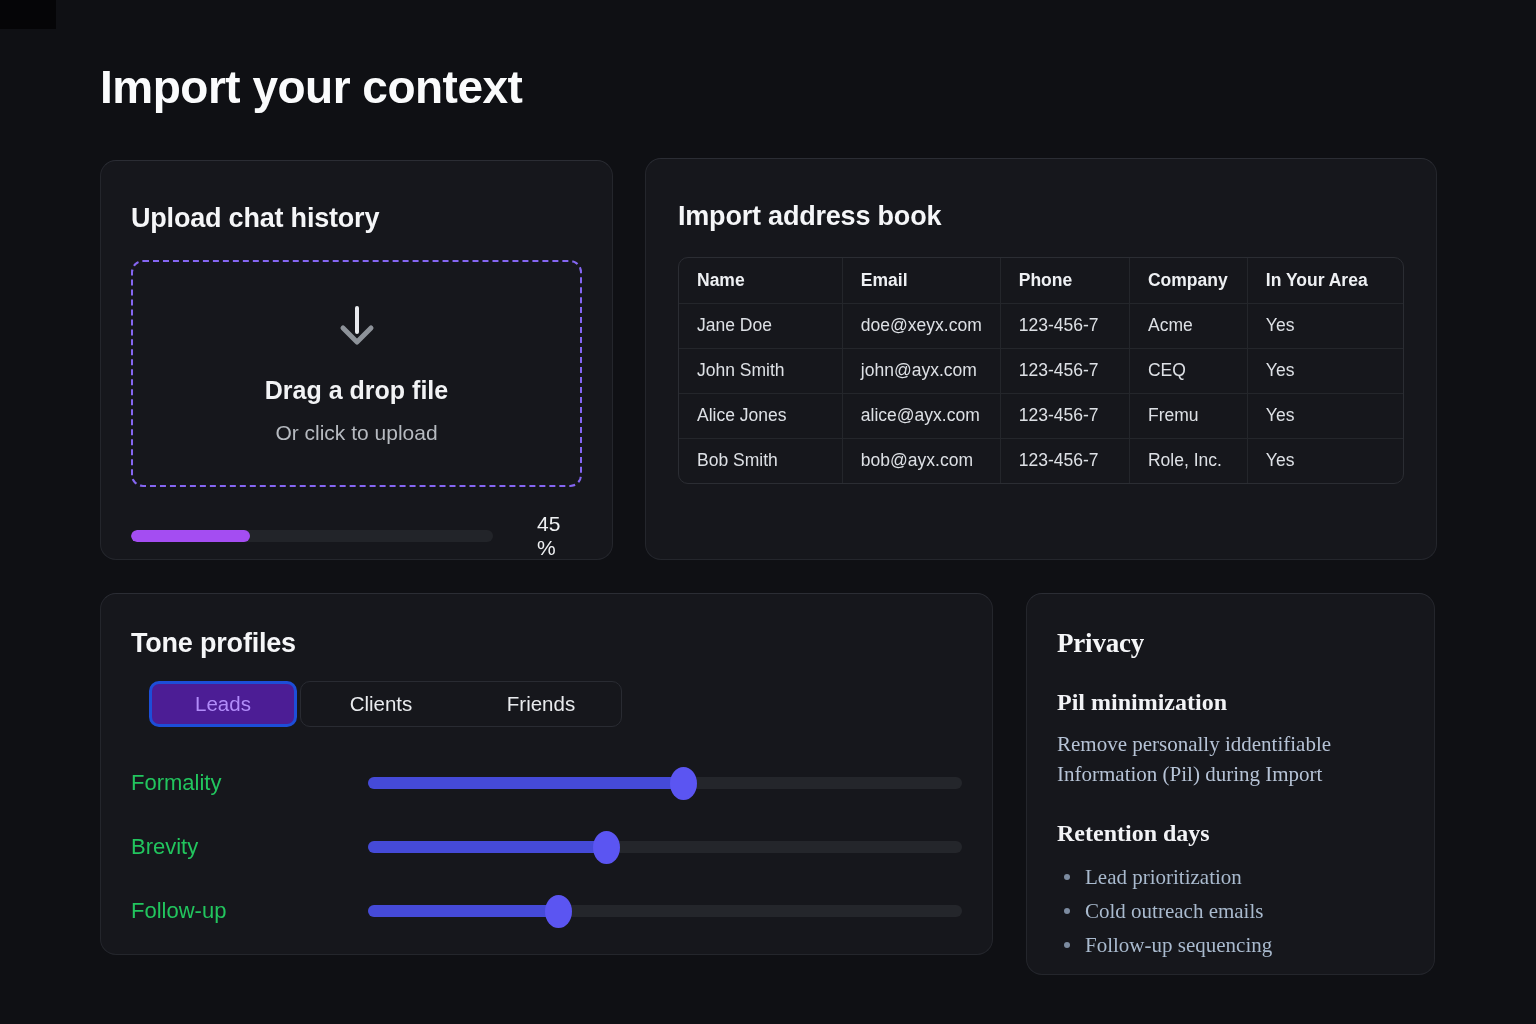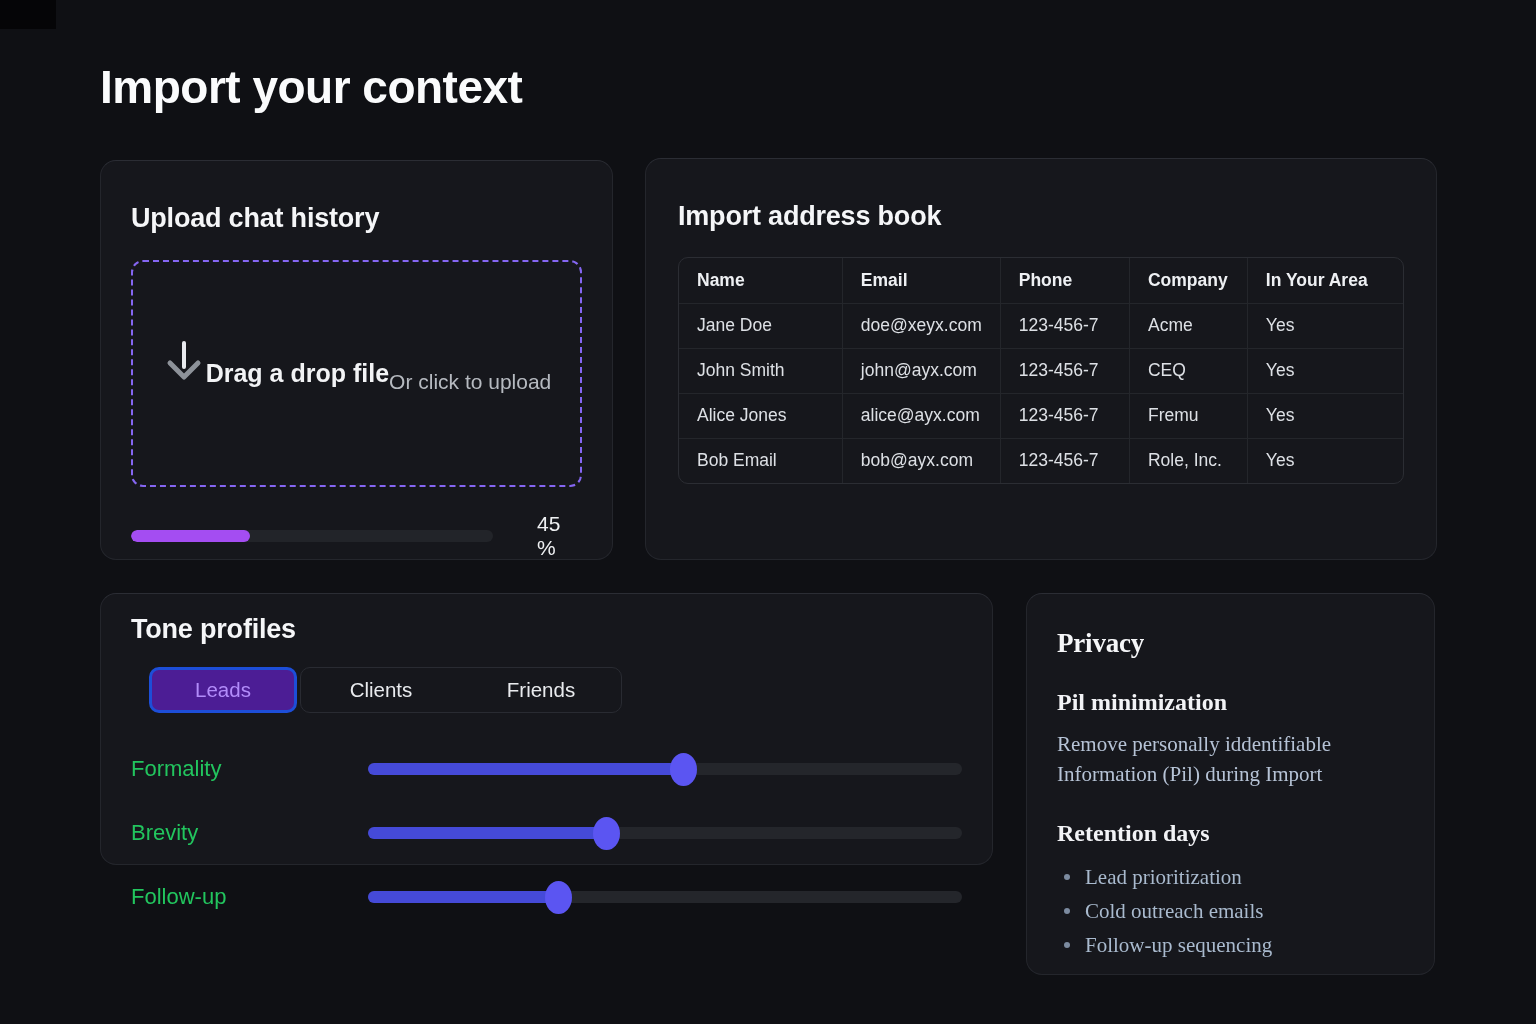--- a/index.html
+++ b/index.html
@@ -20,30 +20,30 @@
 
   .card {
     position:absolute;
     background:#16171c;
     border:1px solid #24262c;
     border-top-color:#2b2d34;
     border-radius:16px;
   }
   #card-upload  { left:100px;  top:160px; width:513px; height:400px; padding:42px 30px 0 30px; }
   #card-address { left:645px;  top:158px; width:792px; height:402px; padding:42px 32px 0 32px; }
-  #card-tone    { left:100px;  top:593px; width:893px; height:272px; padding:20px 30px 0 30px; }
+  #card-tone    { left:100px;  top:593px; width:893px; height:362px; padding:34px 30px 0 30px; }
   #card-privacy { left:1026px; top:593px; width:409px; height:382px; padding:34px 30px 0 30px;font-family:Liberation Serif, serif; }
 
   .card-title { font-size:27px; font-weight:600; color:#f5f6f8; letter-spacing:-0.2px; }
 
   
   .dropzone {
     margin-top:26px; height:227px;
     border:2px dashed #8566f2; border-radius:12px;
-    display:flex; flex-direction:row; align-items:center; justify-content:center;
+    display:flex; flex-direction:column; align-items:center; justify-content:center;
     cursor:pointer;
   }
   .dz-arrow { margin-bottom:22px; }
   .dz-line1 { font-size:25px; font-weight:600; color:#f2f3f5; }
   .dz-line2 { margin-top:16px; font-size:21px; color:#b6bac0; }
 
   .progress-row { margin-top:25px; display:flex; align-items:center;gap:44px; }
   .progress-track {
     position:relative; width:385px; height:12px;
     background:#222429; border-radius:999px; overflow:hidden;
@@ -171,21 +171,21 @@
           <td>Yes</td>
         </tr>
         <tr>
           <td>Alice Jones</td>
           <td>alice@ayx.com</td>
           <td>123-456-7</td>
           <td>Fremu</td>
           <td>Yes</td>
         </tr>
         <tr>
-          <td>Bob Email</td>
+          <td>Bob Smith</td>
           <td>bob@ayx.com</td>
           <td>123-456-7</td>
           <td>Role, Inc.</td>
           <td>Yes</td>
         </tr>
       </tbody>
     </table>
   </div>
 </section>
 

